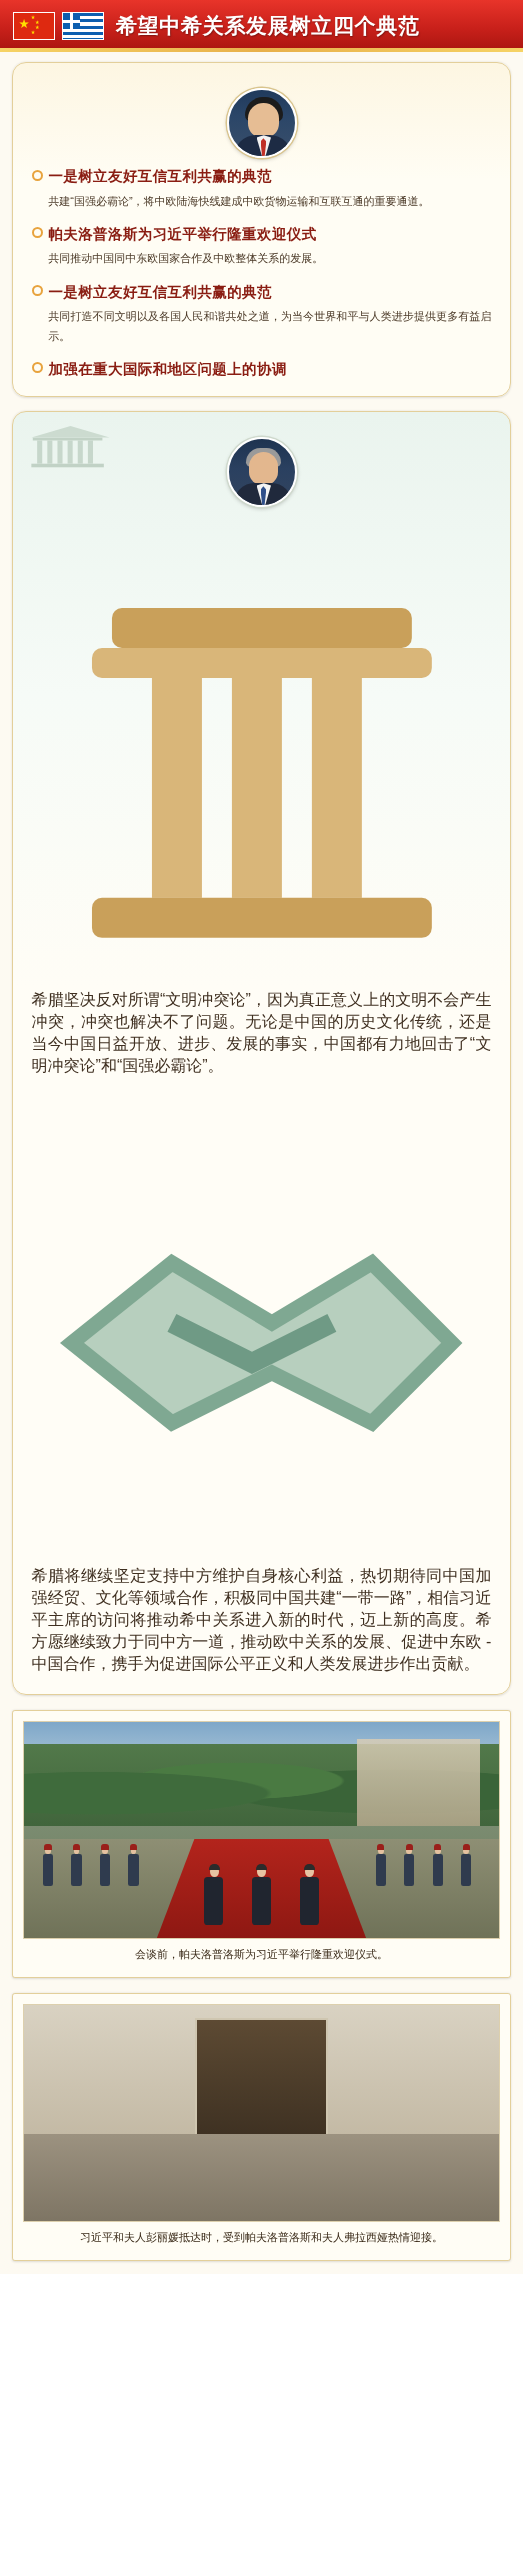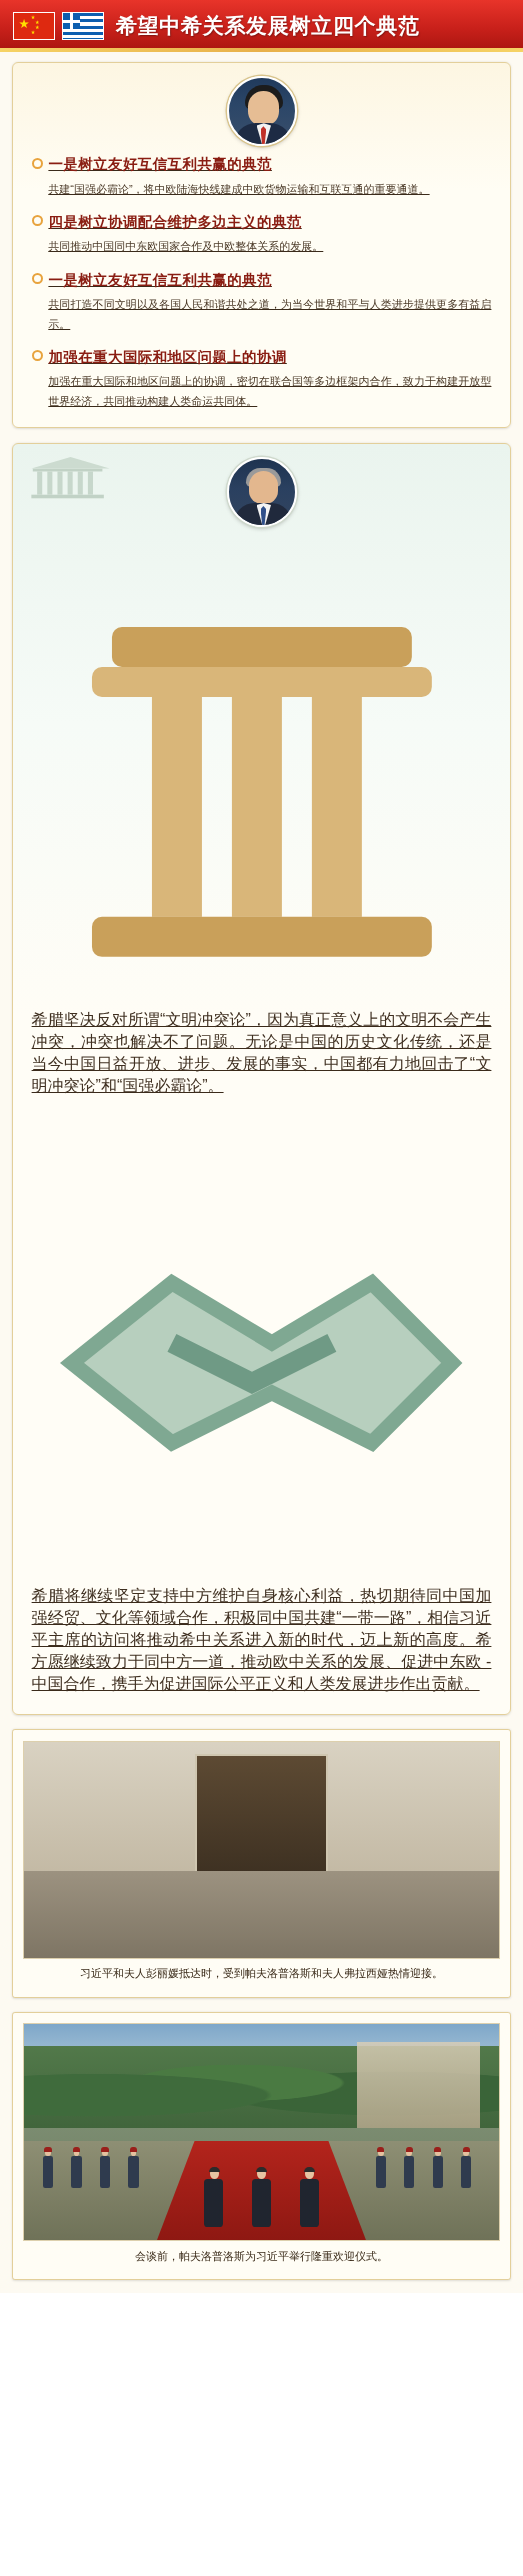--- a/index.html
+++ b/index.html
@@ -102,25 +102,24 @@
     letter-spacing: 0.7px;
     text-shadow: 0.7px 0.7px 1.5px rgba(0,0,0,.35);
     white-space: nowrap;
   }
 
   
   .card {
     margin: 10.2px 11.6px 0 11.6px;
     background: #fffdf5;
     border: 1.5px solid #e3cf9a;
-    border-radius: 6px;
+    border-radius: 14px;
     box-shadow: 0 0.7px 2.2px rgba(0,0,0,.12);
     position: relative;
-    padding: 0 0 16px 0;
-    text-decoration: underline;
+    padding: 12px 0 16px 0;
   }
   .card.c1 {
     background: linear-gradient(180deg,#fdf6e2 0%, #fffdf4 35%, #fffdf4 100%);
   }
   .portrait-wrap {
     display: flex;
     justify-content: center;
     padding-top: 13px;
     padding-bottom: 7.3px;
   }
@@ -368,39 +367,38 @@
         <div class="item-head">
           <span class="bullet"></span>
           <span class="item-title">一是树立友好互信互利共赢的典范</span>
         </div>
         <div class="item-body">共建“国强必霸论”，将中欧陆海快线建成中欧货物运输和互联互通的重要通道。</div>
       </div>
 
       <div class="item">
         <div class="item-head">
           <span class="bullet"></span>
-          <span class="item-title">四是树立协调配合维护多边主义的典范</span>
+          <span class="item-title">帕夫洛普洛斯为习近平举行隆重欢迎仪式</span>
         </div>
         <div class="item-body">共同推动中国同中东欧国家合作及中欧整体关系的发展。</div>
       </div>
 
       <div class="item">
         <div class="item-head">
           <span class="bullet"></span>
           <span class="item-title">一是树立友好互信互利共赢的典范</span>
         </div>
         <div class="item-body">共同打造不同文明以及各国人民和谐共处之道，为当今世界和平与人类进步提供更多有益启示。</div>
       </div>
 
       <div class="item">
         <div class="item-head">
           <span class="bullet"></span>
           <span class="item-title">加强在重大国际和地区问题上的协调</span>
         </div>
-        <div class="item-body">加强在重大国际和地区问题上的协调，密切在联合国等多边框架内合作，致力于构建开放型世界经济，共同推动构建人类命运共同体。</div>
       </div>
 
     </div>
   </div>
 
   <div class="card c2">
     <svg class="acro" viewBox="0 0 120 66">
       <rect x="8" y="20" width="96" height="4" fill="#9fb6a4"></rect>
       <rect x="6" y="56" width="100" height="5" fill="#9fb6a4"></rect>
       <g fill="#a9bfae">
@@ -438,53 +436,20 @@
 
     <div class="divider-space"></div>
 
     <div class="para-block">
       <svg class="lead-icon" viewBox="0 0 46 46">
         <path d="M4 24 L14 16 L24 22 L34 16 L42 24 L34 32 L24 27 L14 32 Z" fill="#b7cfbe" stroke="#7fa892" stroke-width="1.5"></path>
         <path d="M14 22 L22 26 L30 22" fill="none" stroke="#6f9a85" stroke-width="2"></path>
       </svg>
       <div class="para">希腊将继续坚定支持中方维护自身核心利益，热切期待同中国加强经贸、文化等领域合作，积极同中国共建“一带一路”，相信习近平主席的访问将推动希中关系进入新的时代，迈上新的高度。希方愿继续致力于同中方一道，推动欧中关系的发展、促进中东欧 - 中国合作，携手为促进国际公平正义和人类发展进步作出贡献。</div>
     </div>
-  </div>
-
-  <div class="photo-card">
-    <div class="photo ph2">
-      <span class="wall"></span>
-      <span class="door"></span>
-      <span class="floor"></span>
-
-      <span class="person" style="left:12%">
-        <span class="hair" style="background:#b9a58f"></span>
-        <span class="head" style="background:#e8c4a2"></span>
-        <span class="torso" style="background:#8e1f2c"></span>
-      </span>
-
-      <span class="person" style="left:32%">
-        <span class="hair" style="background:#1d1d1d"></span>
-        <span class="head" style="background:#e9c6a4"></span>
-        <span class="torso" style="background:#1b2436"></span>
-      </span>
-
-      <span class="person" style="left:52%">
-        <span class="hair" style="background:#9b9b9b"></span>
-        <span class="head" style="background:#e6c09e"></span>
-        <span class="torso" style="background:#23283a"></span>
-      </span>
-
-      <span class="person" style="left:72%">
-        <span class="hair" style="background:#2a2320"></span>
-        <span class="head" style="background:#edcdb0"></span>
-        <span class="torso" style="background:#e8ddd0"></span>
-      </span>
-    </div>
-    <div class="caption">习近平和夫人彭丽媛抵达时，受到帕夫洛普洛斯和夫人弗拉西娅热情迎接。</div>
   </div>
 
   <div class="photo-card">
     <div class="photo ph1">
       <span class="sky"></span>
       <span class="trees"></span>
       <span class="building"></span>
       <span class="ground"></span>
       <span class="carpet"></span>
       <span class="guardrow">
@@ -541,15 +506,48 @@
         </span>
       <span class="walker" style="left:58%">
           <i></i>
           <b></b>
           <s></s>
         </span>
     </div>
     <div class="caption">会谈前，帕夫洛普洛斯为习近平举行隆重欢迎仪式。</div>
   </div>
 
+  <div class="photo-card">
+    <div class="photo ph2">
+      <span class="wall"></span>
+      <span class="door"></span>
+      <span class="floor"></span>
+
+      <span class="person" style="left:12%">
+        <span class="hair" style="background:#b9a58f"></span>
+        <span class="head" style="background:#e8c4a2"></span>
+        <span class="torso" style="background:#8e1f2c"></span>
+      </span>
+
+      <span class="person" style="left:32%">
+        <span class="hair" style="background:#1d1d1d"></span>
+        <span class="head" style="background:#e9c6a4"></span>
+        <span class="torso" style="background:#1b2436"></span>
+      </span>
+
+      <span class="person" style="left:52%">
+        <span class="hair" style="background:#9b9b9b"></span>
+        <span class="head" style="background:#e6c09e"></span>
+        <span class="torso" style="background:#23283a"></span>
+      </span>
+
+      <span class="person" style="left:72%">
+        <span class="hair" style="background:#2a2320"></span>
+        <span class="head" style="background:#edcdb0"></span>
+        <span class="torso" style="background:#e8ddd0"></span>
+      </span>
+    </div>
+    <div class="caption">习近平和夫人彭丽媛抵达时，受到帕夫洛普洛斯和夫人弗拉西娅热情迎接。</div>
+  </div>
+
   <div class="footer-space"></div>
 </div>
 
 
 </body></html>

